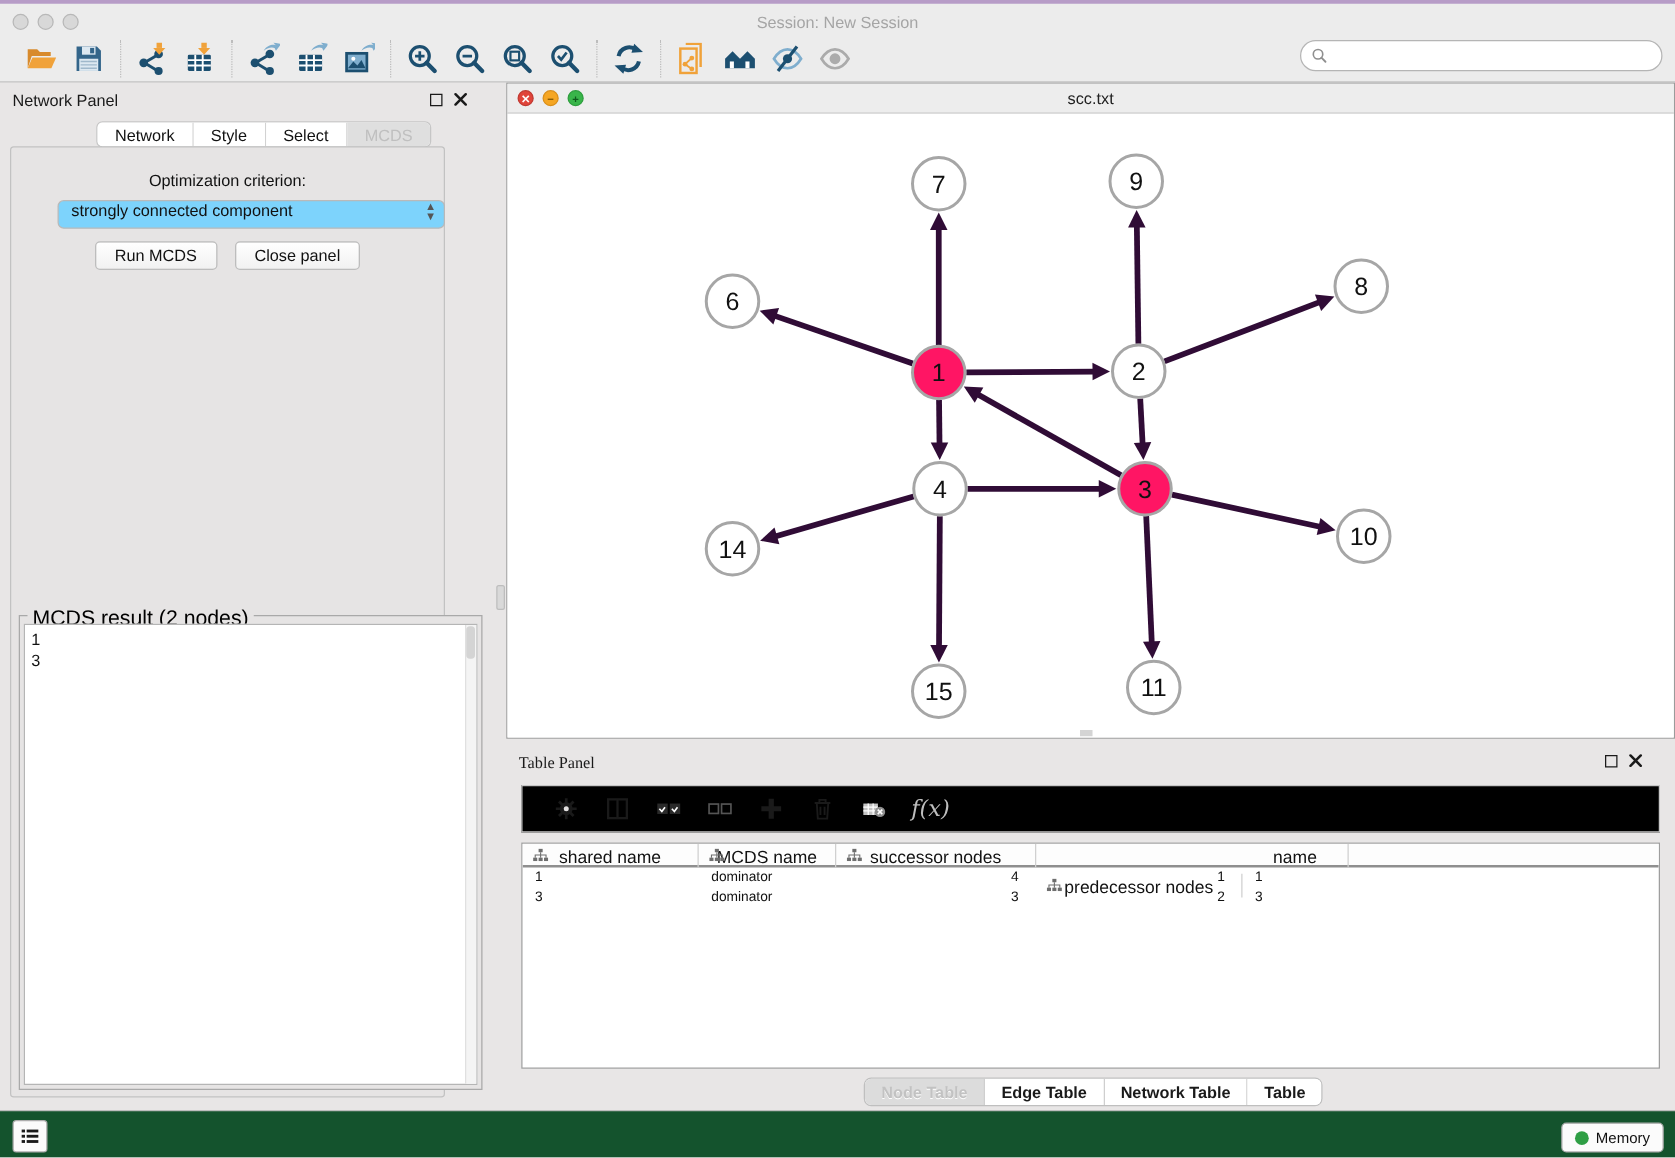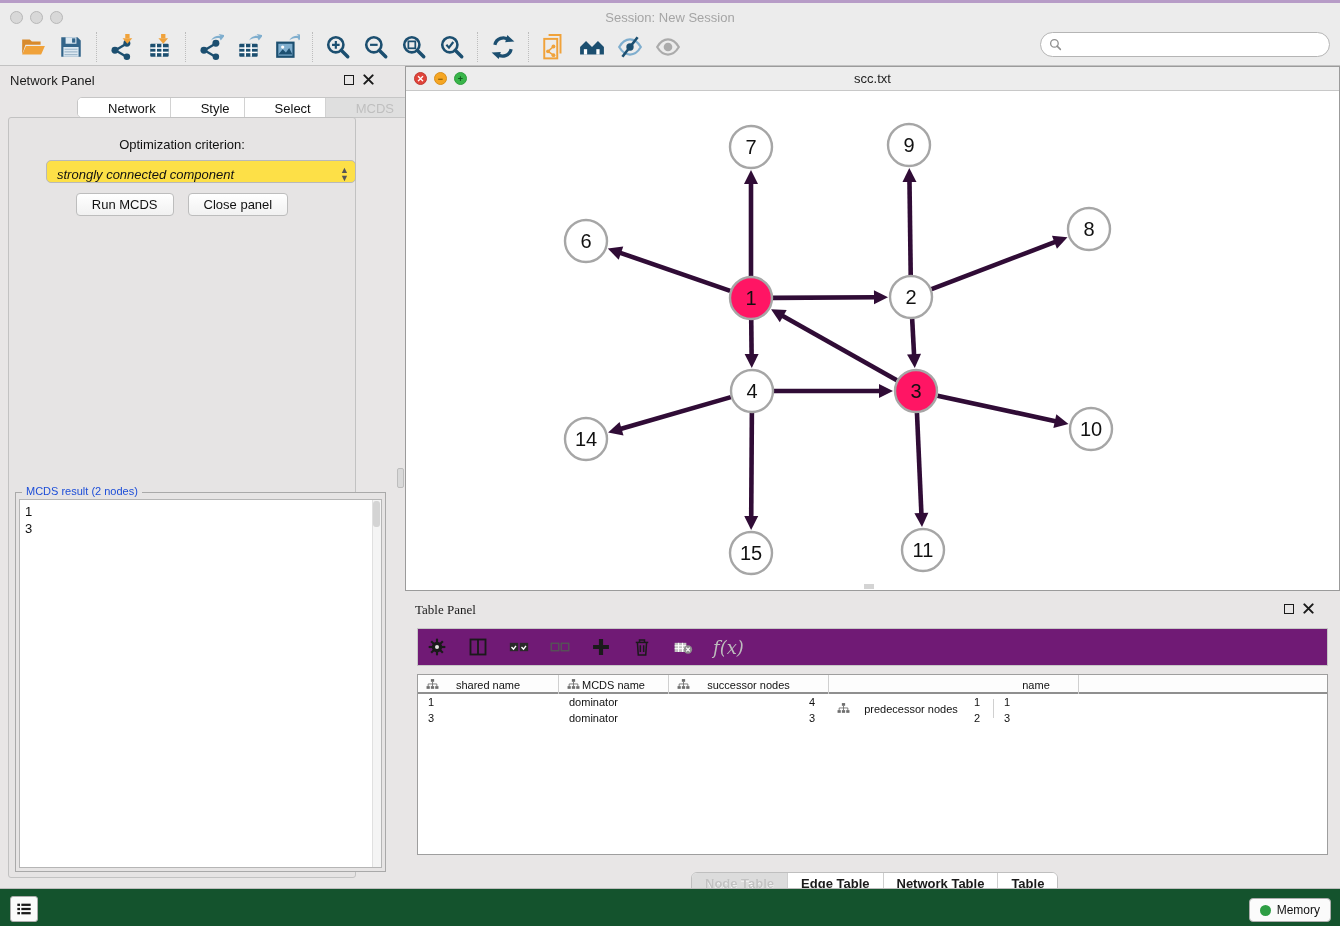--- a/index.html
+++ b/index.html
@@ -21,33 +21,33 @@
   .searchbox { position:absolute; right:10px; top:4px; width:290px; height:25px; background:#fff; border:1px solid #B5B5B5; border-radius:13px; display:flex; align-items:center; padding-left:8px; }
   .searchbox input { border:none; outline:none; flex:1; font-size:12px; height:18px; background:transparent; }
 
   
   .cp-header { position:absolute; left:0; top:70px; width:400px; height:22px; }
   .cp-title, .tp-title { font-size:13px; color:#1A1A1A; position:absolute; left:10px; top:3px; }
   .win-btns { position:absolute; right:14px; top:4px; display:flex; gap:9px; align-items:center; }
   .float-ico { width:10px; height:10px; border:1.5px solid #1A1A1A; display:inline-block; }
 
   .cp-tabs { position:absolute; left:77px; top:97px; height:21px; display:flex; border:1px solid #C6C6C6; border-radius:5px; overflow:hidden; background:#fff; }
-  .cp-tab { padding:3px 14px 0 30px; font-size:13px; color:#111; background:#fff; border-right:1px solid #D2D2D2; height:21px; }
+  .cp-tab { padding:3px 14px 0 14px; font-size:13px; color:#111; background:#fff; border-right:1px solid #D2D2D2; height:21px; }
   .cp-tab:last-child { border-right:none; }
   .cp-tab.active { background:#DFDFDF; color:#BFBFBF; }
 
   .cp-body { position:absolute; left:8px; top:117px; width:348px; height:761px; background:#E6E4E4; border:1px solid #C2C2C2; border-radius:3px; }
   .opt-label { position:absolute; left:0; width:100%; top:19px; text-align:center; font-size:13px; color:#111; }
-  .criterion { position:absolute; left:37px; top:42px; width:310px; height:23px; background:#fde047; border:1px solid #B9B9B9; border-radius:5px; font-size:13px; color:#111; display:flex; align-items:flex-end; padding-left:10px;font-style:italic; }
+  .criterion { position:absolute; left:37px; top:42px; width:310px; height:23px; background:#7dd3fc; border:1px solid #B9B9B9; border-radius:5px; font-size:13px; color:#111; display:flex; align-items:flex-start; padding-left:10px; }
   .criterion .stepper { margin-left:auto; margin-right:6px; color:#555; font-size:9px; line-height:8px; text-align:center; }
   .btnrow { position:absolute; left:0; width:100%; top:75px; display:flex; justify-content:center; gap:14px; }
   .mac-btn { height:23px; padding:0 15px; font-size:13px; color:#111; background:linear-gradient(#FFFFFF,#F1F1F1); border:1px solid #BDBDBD; border-radius:4px; display:flex; align-items:center;text-align:center; }
 
   .result-group { position:absolute; left:6px; top:374px; width:371px; height:380px; border:1px solid #A9A9A9; background:#E6E4E4; }
-  .result-legend { position:absolute; left:6px; top:-8px; background:#E6E4E4; padding:0 4px; font-size:11px; color:#1d4ed8; }
+  .result-legend { position:absolute; left:6px; top:-8px; background:#E6E4E4; padding:0 4px; font-size:17px; color:#000000; }
   .result-area { position:absolute; left:3px; top:6px; right:3px; bottom:3px; background:#fff; border:1px solid #B5B5B5; }
   .result-text { font-family:"Liberation Sans", sans-serif; font-size:13px; color:#111; padding:3px 5px; line-height:17px; white-space:pre; }
   .result-scroll { position:absolute; right:0; top:0; bottom:0; width:9px; background:#F4F4F4; border-left:1px solid #E0E0E0; }
   .result-thumb { position:absolute; right:1px; top:1px; width:7px; height:26px; background:#D4D4D4; border-radius:3px; }
 
   .splitter-grip { position:absolute; left:397px; top:468px; width:7px; height:20px; background:#D9D9D9; border:1px solid #BDBDBD; border-radius:2px; }
 
   
   .netwin { position:absolute; left:405px; top:66px; width:935px; height:525px; border:1px solid #9B9B9B; background:#fff; }
   .net-titlebar { position:absolute; left:0; top:0; width:100%; height:24px; background:#EDEDED; border-bottom:1px solid #C8C8C8; }
@@ -56,33 +56,33 @@
   .light { width:13px; height:13px; border-radius:50%; font-size:9px; line-height:13px; text-align:center; font-weight:bold; }
   .light.red { background:#E0443A; color:#fff; border:1px solid #C03A32; }
   .light.yellow { background:#F5A623; color:#7A5200; border:1px solid #D98F1B; }
   .light.green { background:#39B54A; color:#0F5B1D; border:1px solid #2E9E3E; }
   .net-canvas { position:absolute; left:0; top:24px; width:933px; height:499px; background:#fff; }
   .net-grip { position:absolute; left:458px; bottom:1px; width:10px; height:5px; background:#D4D4D4; }
 
   
   .tablepanel { position:absolute; left:405px; top:595px; width:935px; height:293px; background:#E8E6E6; }
   .tp-header { position:absolute; left:0; top:4px; width:100%; height:20px;font-family:Liberation Serif, serif; }
-  .tp-toolbar { position:absolute; left:12px; top:33px; width:911px; height:38px; background:#701a75; border:1px solid #C6C6C6; display:flex; align-items:center; gap:19px; padding-left:8px; }
+  .tp-toolbar { position:absolute; left:12px; top:33px; width:911px; height:38px; background:#000000; border:1px solid #C6C6C6; display:flex; align-items:center; gap:19px; padding-left:24px; }
   .tp-ico { width:22px; height:22px; display:flex; align-items:center; justify-content:center; }
   .tp-ico svg { width:20px; height:20px; }
   .fx { font-family:"DejaVu Serif", serif; font-style:italic; font-size:18px; color:#BDBDBD; }
 
   .ntable { position:absolute; left:12px; top:79px; width:911px; height:181px; background:#fff; border:1px solid #9E9E9E; overflow:hidden; }
   .thead { display:flex; height:19px; border-bottom:2px solid #8F8F8F; background:#FDFDFD; }
-  .th { position:relative; height:19px; border-right:1px solid #D0D0D0; font-size:11px; color:#111; display:flex; align-items:center; justify-content:center; }
+  .th { position:relative; height:19px; border-right:1px solid #D0D0D0; font-size:14px; color:#111; display:flex; align-items:center; justify-content:center; }
   .th .colicon { position:absolute; left:8px; top:3px; width:13px; height:13px; }
   .trow { display:flex; height:16px; font-size:11px; color:#111; }
   .td { height:16px; line-height:16px; overflow:hidden; }
 
-  .tp-tabs { position:absolute; left:286px; top:277px; height:23px; display:flex; border:1px solid #BFBFBF; border-radius:6px; overflow:hidden; background:#fff; }
+  .tp-tabs { position:absolute; left:286px; top:267px; height:23px; display:flex; border:1px solid #BFBFBF; border-radius:6px; overflow:hidden; background:#fff; }
   .tp-tab { padding:3px 13px 0 13px; font-size:13px; font-weight:bold; color:#1A1A1A; border-right:1px solid #CFCFCF; background:#fff; }
   .tp-tab:last-child { border-right:none; }
   .tp-tab.active { background:#DCDCDC; color:#C2C2C2; text-shadow:0 1px 0 #fff; }
 
   
   .statusbar { position:absolute; left:0; top:888px; width:1340px; height:38px; background:#14532d; border-top:1px solid #BDBDBD; }
   .sb-left-btn { position:absolute; left:10px; top:7px; width:28px; height:26px; background:#FBFBFB; border:1px solid #ADADAD; border-radius:3px; display:flex; align-items:center; justify-content:center; }
   .memory-btn { position:absolute; right:9px; top:9px; height:24px; padding:0 10px; background:#FBFBFB; border:1px solid #ADADAD; border-radius:4px; display:flex; align-items:center; gap:6px; font-size:12px; color:#111; }
   .memdot { width:11px; height:11px; border-radius:50%; background:#2E9E44; }
 </style>

